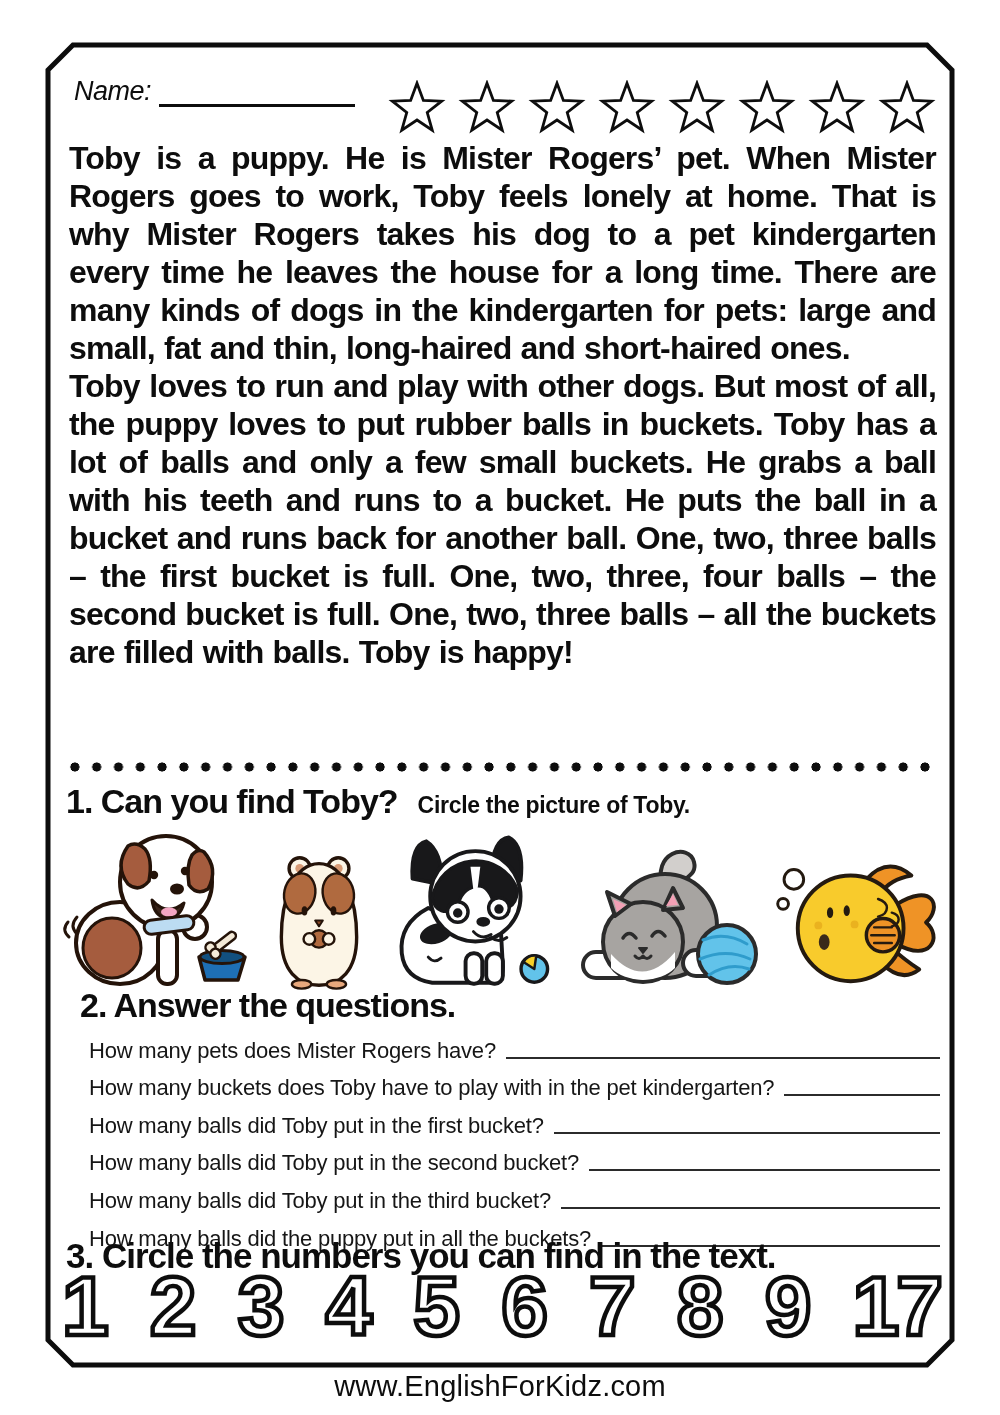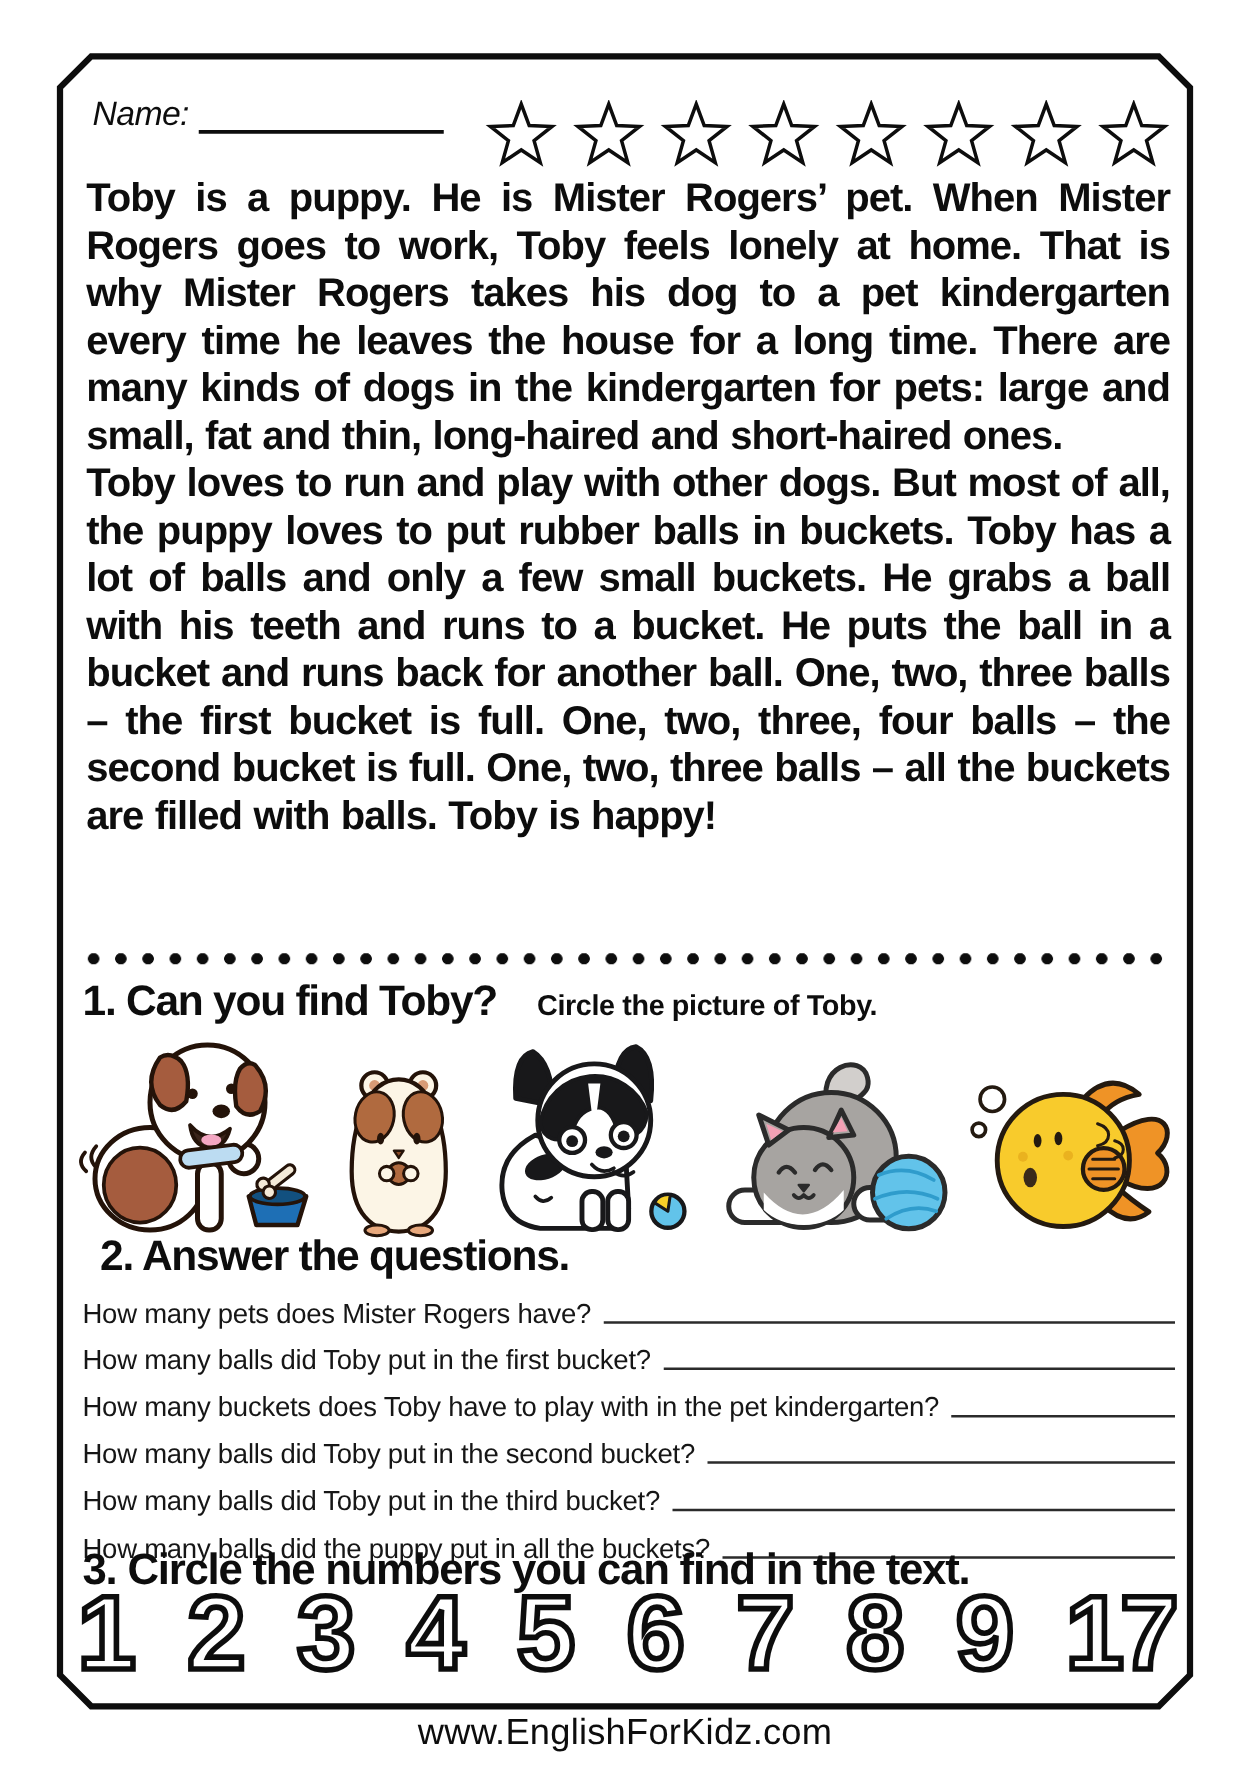--- a/index.html
+++ b/index.html
@@ -19,31 +19,31 @@
   .passage p{margin:0;font-size:32px;font-weight:700;line-height:38px;text-align:justify;
              letter-spacing:-0.8px;word-spacing:1px;}
 
   
   .dots{position:absolute;left:64px;top:761px;width:874px;height:12px;
         background:radial-gradient(circle 4.4px at 50% 50%, #0d0d0d 4.3px, transparent 4.8px);
         background-size:21.8px 12px;background-repeat:repeat-x;}
 
   .h-big{font-weight:700;font-size:34px;letter-spacing:-1px;white-space:nowrap;}
   .h-sub{font-weight:700;font-size:23px;letter-spacing:-0.3px;white-space:nowrap;}
-  .task1-head{position:absolute;left:66px;top:782px;display:flex;align-items:baseline;gap:32px;}
+  .task1-head{position:absolute;left:66px;top:782px;display:flex;align-items:baseline;gap:20px;}
 
   
   .pictures{position:absolute;left:58px;top:824px;width:886px;height:168px;
             display:flex;justify-content:space-between;align-items:flex-end;}
   .pic{display:block;}
 
   .task2-head{position:absolute;left:80px;top:986px;}
   .questions{position:absolute;left:66px;top:1028px;width:874px;}
   .q-row{display:flex;align-items:flex-end;height:37.6px;}
-  .q-text{font-size:22px;font-weight:400;letter-spacing:-0.2px;white-space:nowrap;color:#161616;line-height:30px;}
+  .q-text{font-size:22px;font-weight:400;letter-spacing:-0.2px;white-space:nowrap;color:#161616;line-height:30px;margin-left:23px;}
   .q-line{flex:1;height:0;border-bottom:2.6px solid #2b2b2b;margin-left:10px;margin-bottom:7px;}
 
   .task3-head{position:absolute;left:66px;top:1236px;font-size:35px;}
   .numbers{position:absolute;left:62px;top:1266px;width:878px;display:flex;
            justify-content:space-between;align-items:flex-end;}
   .num{font-size:84px;font-weight:700;line-height:80px;color:#fff;
        -webkit-text-stroke:4.5px #0d0d0d;letter-spacing:-3px;}
 
   .footer{position:absolute;left:0;right:0;top:1370px;text-align:center;
           font-weight:400;font-size:29px;letter-spacing:0.2px;}
@@ -248,26 +248,26 @@
   </div>
 
   <div class="questions">
 
       <div class="q-row">
         <span class="q-text">How many pets does Mister Rogers have?</span>
         <span class="q-line"></span>
       </div>
 
       <div class="q-row">
+        <span class="q-text">How many buckets does Toby have to play with in the pet kindergarten?</span>
+        <span class="q-line"></span>
+      </div>
+
+      <div class="q-row">
         <span class="q-text">How many balls did Toby put in the first bucket?</span>
-        <span class="q-line"></span>
-      </div>
-
-      <div class="q-row">
-        <span class="q-text">How many buckets does Toby have to play with in the pet kindergarten?</span>
         <span class="q-line"></span>
       </div>
 
       <div class="q-row">
         <span class="q-text">How many balls did Toby put in the second bucket?</span>
         <span class="q-line"></span>
       </div>
 
       <div class="q-row">
         <span class="q-text">How many balls did Toby put in the third bucket?</span>

